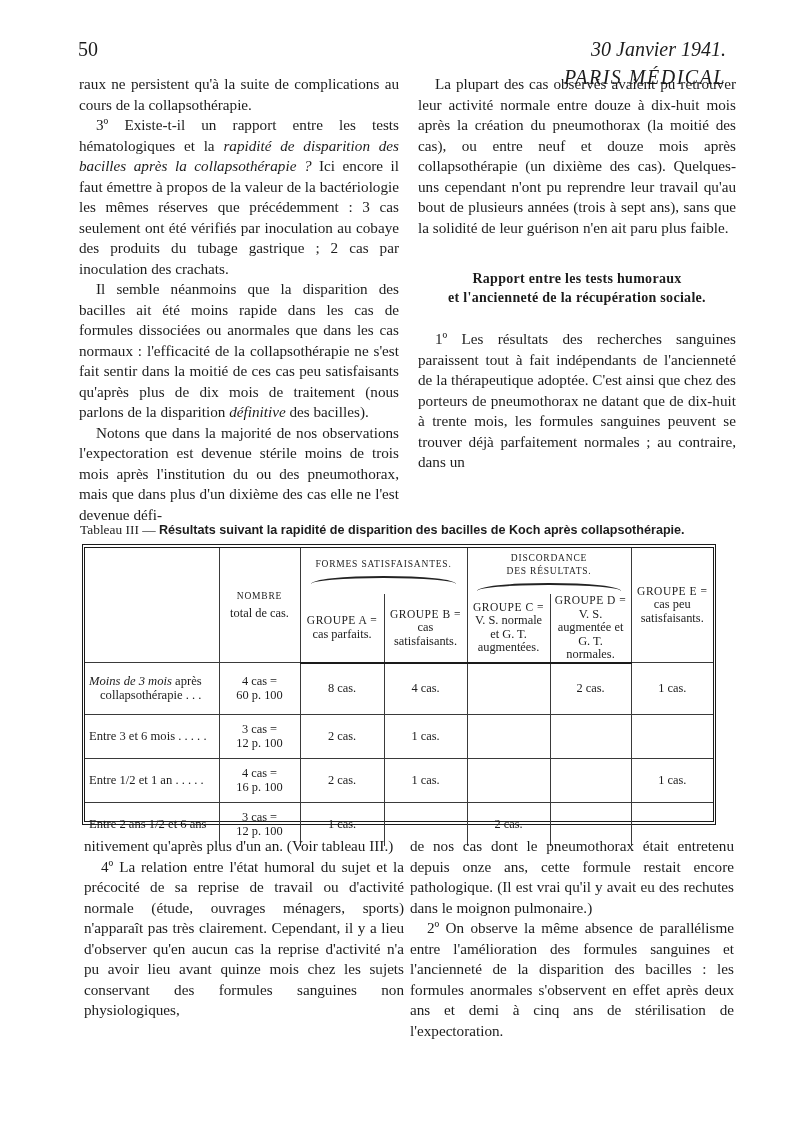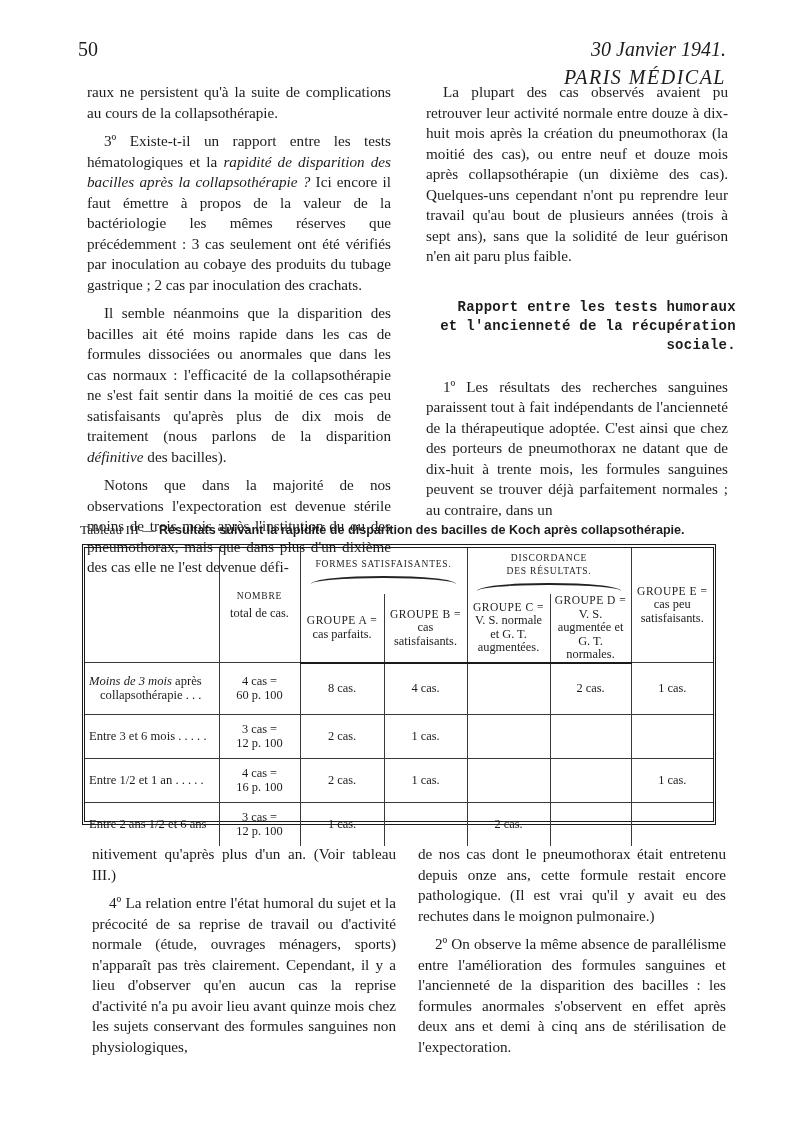--- a/index.html
+++ b/index.html
@@ -13,31 +13,31 @@
     font-family: "Liberation Serif", serif; font-size: 20px;
   }
   .header .pn { position: absolute; left: 0; top: 0; }
   .header .title { position: absolute; left: 0; right: 0; text-align: right; font-style: italic; letter-spacing: 1.5px; margin-top: 28px; }
   .header .date { position: absolute; right: 0; top: 0; font-style: italic; }
 
   .col {
     position: absolute; font-family: "Liberation Serif", serif;
     font-size: 15.2px; line-height: 20.5px; text-align: justify;
   }
-  .col p { margin: 8px; }
+  .col p { margin: 0; }
   .col p.ind { text-indent: 17px; }
   .col em { font-style: italic; }
   .col-l-top { left: 79px; top: 74px; width: 320px; }
   .col-r-top { left: 418px; top: 74px; width: 318px; }
   .col-l-bot { left: 84px; top: 836px; width: 320px; }
   .col-r-bot { left: 410px; top: 836px; width: 324px; }
 
   .section-heading {
-    font-family: Liberation Mono, monospace; font-weight: bold;
-    font-size: 14px; line-height: 19px; text-align: right; margin: 31px 0 22px 0;
+    font-family: Liberation Serif, serif; font-weight: bold;
+    font-size: 14px; line-height: 19px; text-align: center; margin: 31px 0 22px 0;
     letter-spacing: 0.3px;
   }
 
   .caption {
     position: absolute; left: 80px; top: 522px; width: 660px;
     font-family: "Liberation Serif", serif; font-size: 13.4px; white-space: nowrap;
   }
   .caption .bold { font-family: "Liberation Sans", sans-serif; font-weight: bold; font-size: 12.6px; }
 
   .tbl-wrap {

